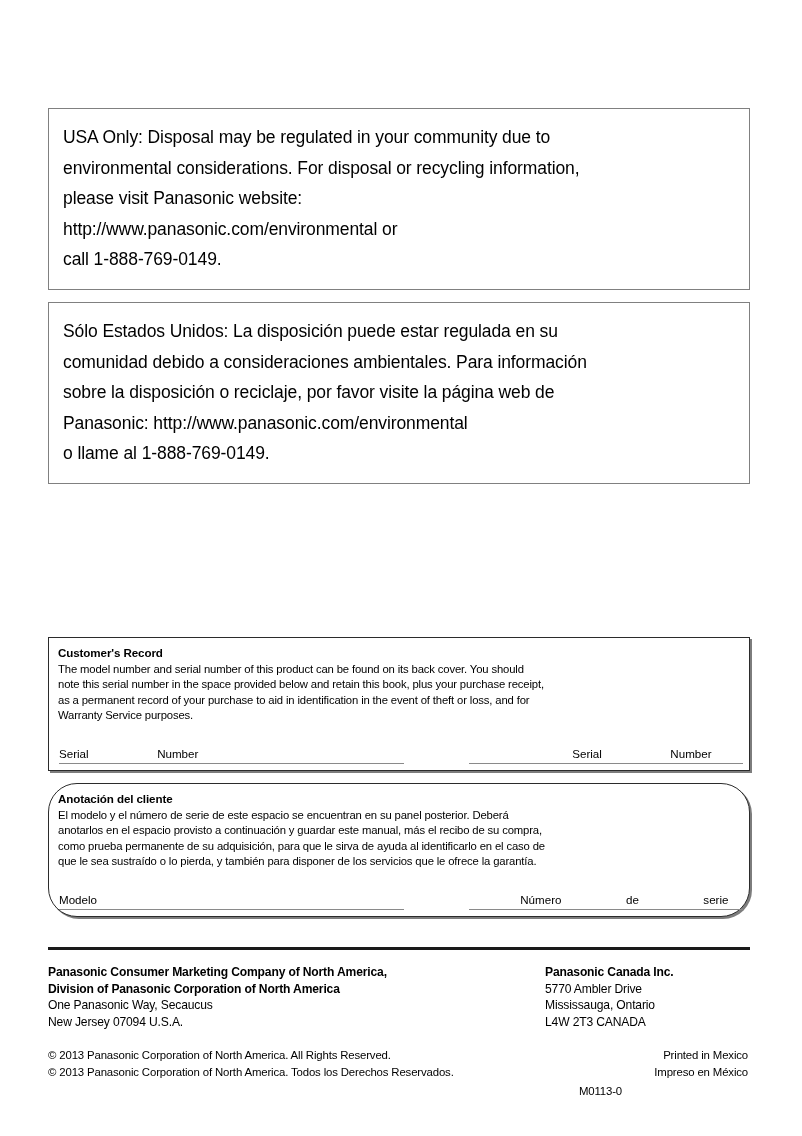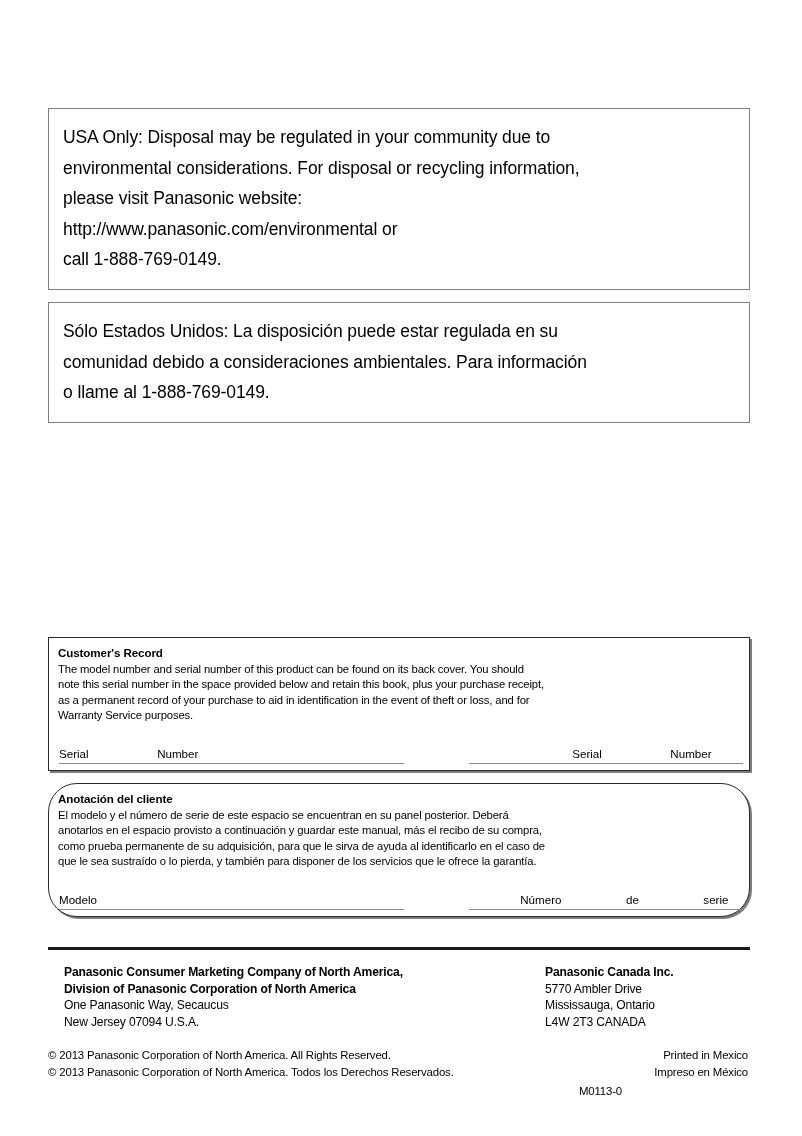--- a/index.html
+++ b/index.html
@@ -108,21 +108,21 @@
     height: 3px;
     background: #1a1a1a;
   }
   .footer {
     position: absolute;
     left: 48px;
     top: 964px;
     width: 716px;
   }
   .footer-cols { position: relative; }
-  .col-left  { position: absolute; left: 16px;     top: 0; width: 500px; }
+  .col-left  { position: absolute; left: 0;     top: 0; width: 500px; }
   .col-right { position: absolute; left: 497px; top: 0; width: 220px; }
 
   .addr-line {
     font-size: 12.1px;
     line-height: 16.7px;
     letter-spacing: -0.15px;
     white-space: nowrap;
   }
   .addr-line.b { font-weight: bold; }
 
@@ -166,20 +166,22 @@
     <div class="notice-line">USA Only: Disposal may be regulated in your community due to</div>
     <div class="notice-line">environmental considerations. For disposal or recycling information,</div>
     <div class="notice-line">please visit Panasonic website:</div>
     <div class="notice-line">http://www.panasonic.com/environmental or</div>
     <div class="notice-line">call 1-888-769-0149.</div>
   </div>
 
   <div class="notice-box esp">
     <div class="notice-line">Sólo Estados Unidos: La disposición puede estar regulada en su</div>
     <div class="notice-line">comunidad debido a consideraciones ambientales. Para información</div>
+    <div class="notice-line">sobre la disposición o reciclaje, por favor visite la página web de</div>
+    <div class="notice-line">Panasonic: http://www.panasonic.com/environmental</div>
     <div class="notice-line">o llame al 1-888-769-0149.</div>
   </div>
 
   <div class="record-box en">
     <div class="record-title">Customer's Record</div>
     <div class="record-body-line">The model number and serial number of this product can be found on its back cover. You should</div>
     <div class="record-body-line">note this serial number in the space provided below and retain this book, plus your purchase receipt,</div>
     <div class="record-body-line">as a permanent record of your purchase to aid in identification in the event of theft or loss, and for</div>
     <div class="record-body-line">Warranty Service purposes.</div>
 

